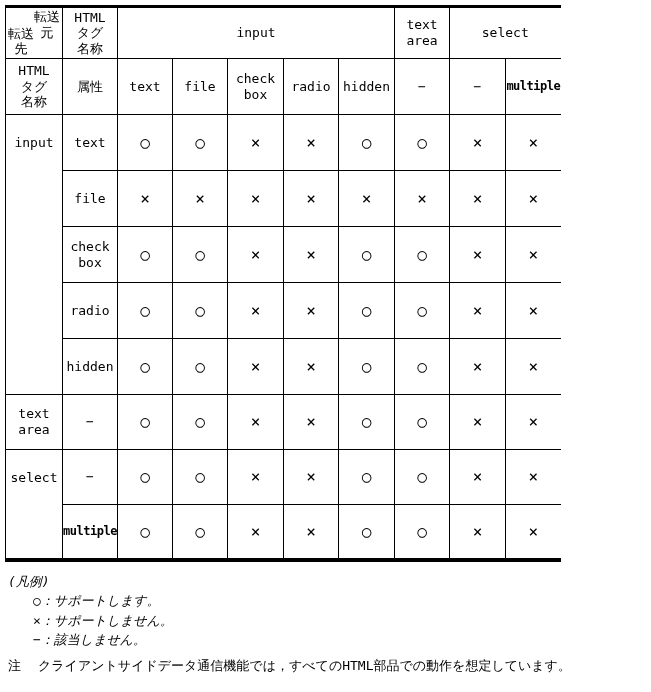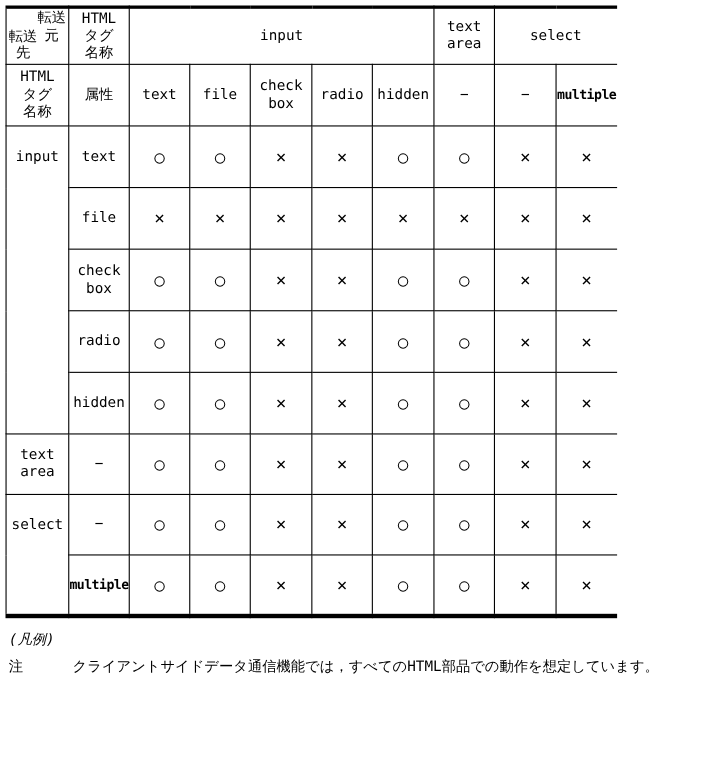--- a/index.html
+++ b/index.html
@@ -32,21 +32,21 @@
     display:flex;flex-direction:row;justify-content:space-between;
     height:48px;
   }
   .corner-dest{align-self:flex-end;}
   .corner-src{align-self:flex-start;}
   .legend{margin:12px 0 0 8px;font-style:italic;}
   .legend-items{margin-left:25px;}
   .legend-items div{margin-top:4px;}
   .note{display:flex;margin:10px 0 0 8px;}
   .note-label{flex:0 0 30px;}
-  .note-body div{margin-bottom:4px;margin-left:28px;}
+  .note-body div{margin-bottom:4px;}
 </style>
 </head>
 <body>
 
 <table>
   <colgroup>
     <col style="width:57px">
       <col style="width:55px">
     <col style="width:55px">
       <col style="width:55px">
@@ -189,20 +189,25 @@
     <td class="mark">○</td>
     <td class="mark">○</td>
     <td class="mark">×</td>
     <td class="mark last">×</td>
   </tr>
 </tbody>
   </table>
 
 <div class="legend">
   <div>(凡例)</div>
+  <div class="legend-items">
+    <div>○：サポートします。</div>
+    <div>×：サポートしません。</div>
+    <div>−：該当しません。</div>
+  </div>
 </div>
 
 <div class="note">
   <span class="note-label">注</span>
   <div class="note-body">
     <div>クライアントサイドデータ通信機能では，すべてのHTML部品での動作を想定しています。</div>
   </div>
 </div>
 
 </body></html>

